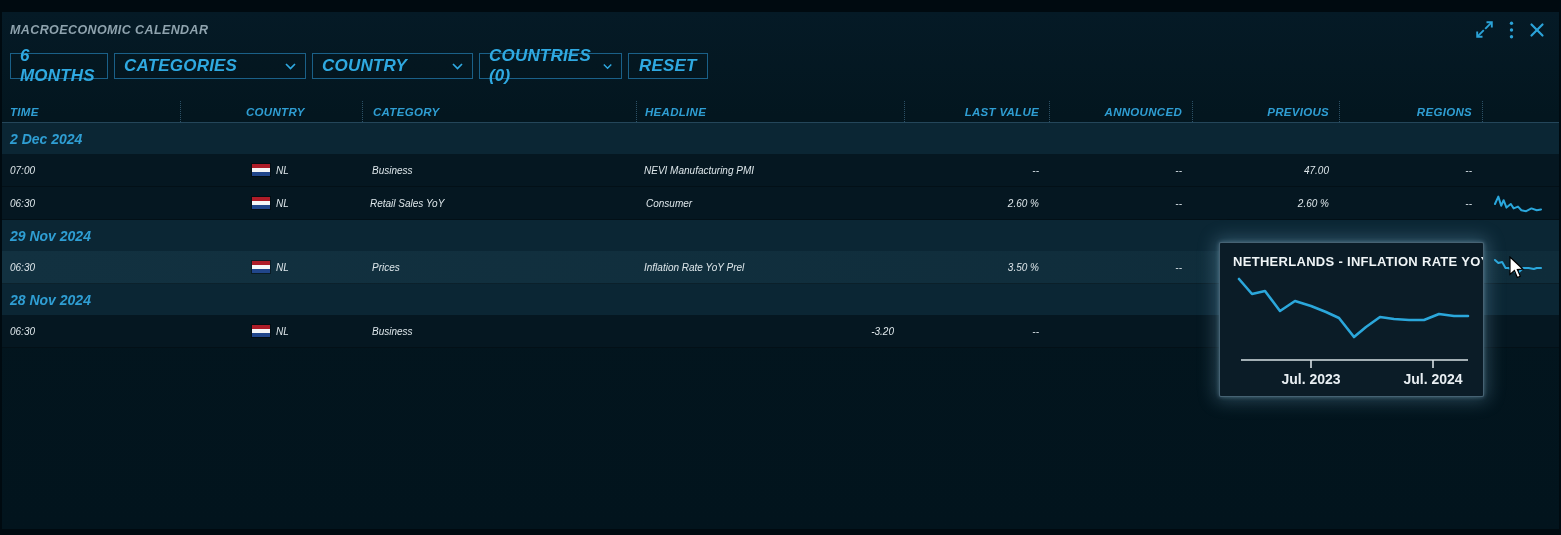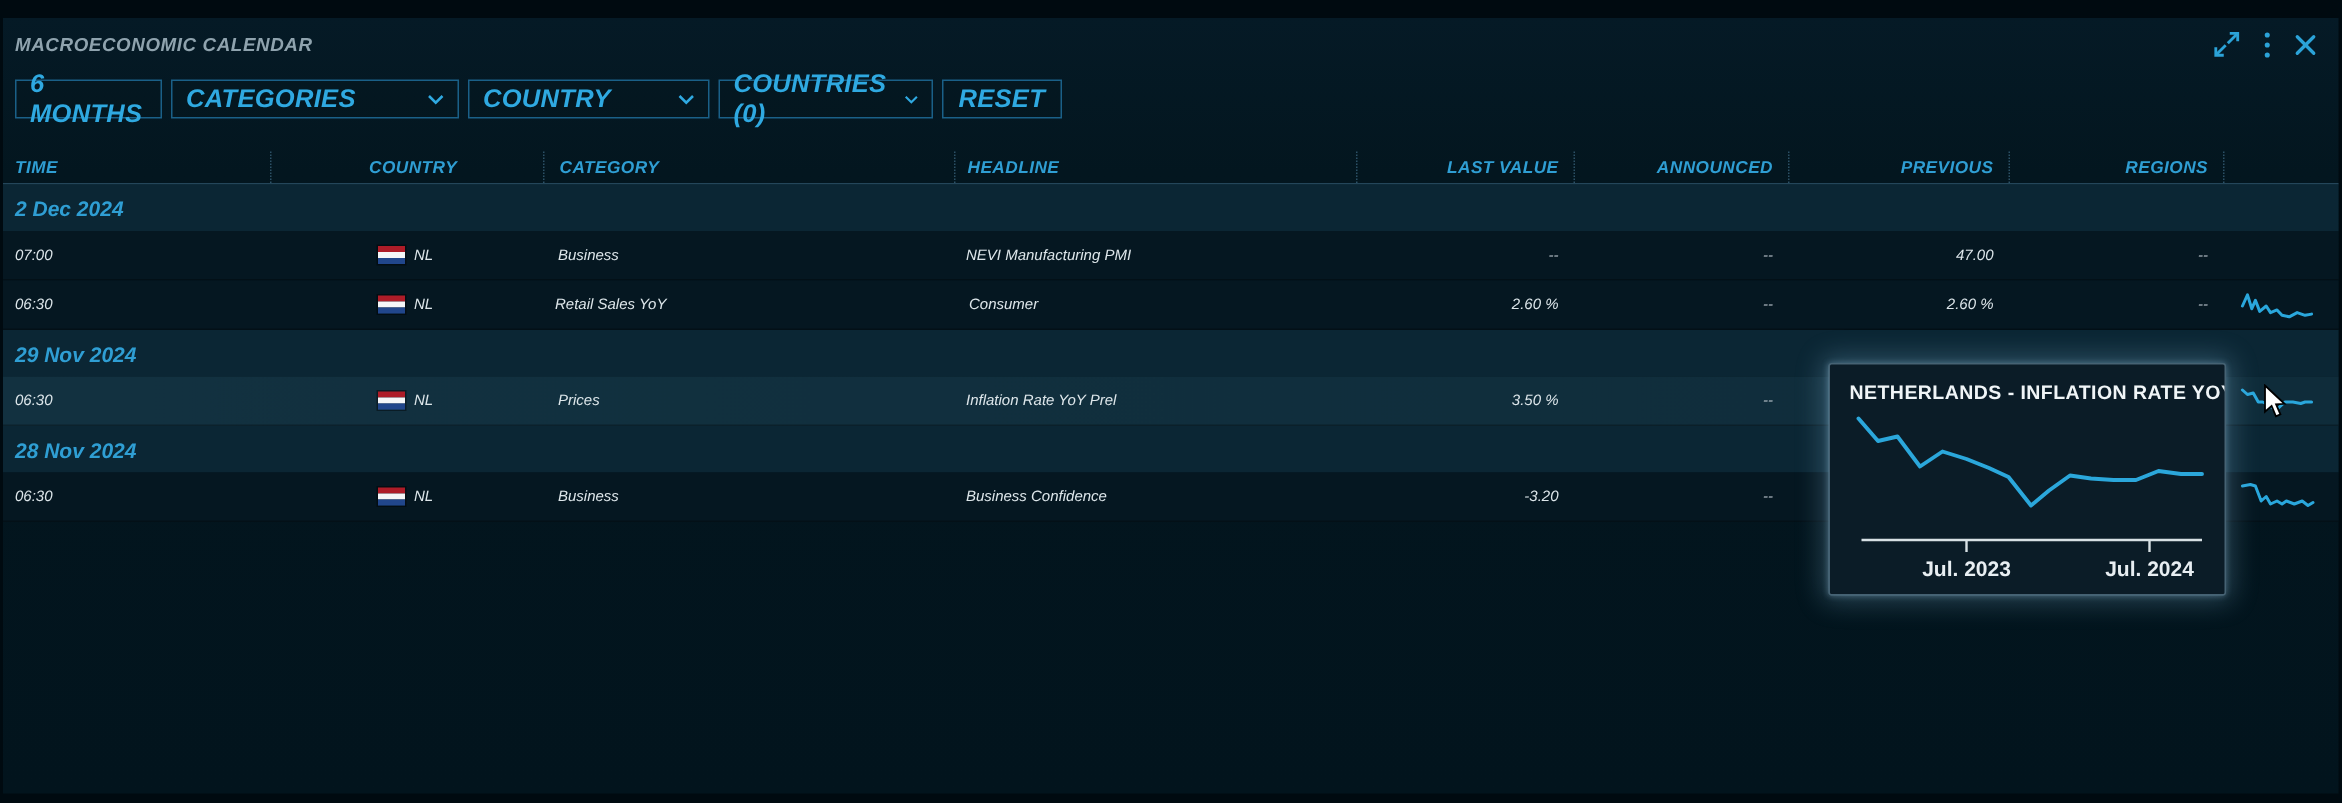--- a/index.html
+++ b/index.html
@@ -213,21 +213,20 @@
         <div class="cell ">06:30</div>
         <div class="cell cell-country">
           <span class="flag">
             <i class="r"></i>
             <i class="w"></i>
             <i class="b"></i>
           </span>
           <span>NL</span>
         </div>
         <div class="cell cell-category">Business</div>
-        <div class="cell cell-headline">Business Confidence</div>
         <div class="cell num">-3.20</div>
         <div class="cell num dim">--</div>
         <div class="cell num"></div>
         <div class="cell num dim"></div>
         <div class="cell ">
           <svg class="spark" viewBox="0 0 100 100" preserveAspectRatio="none">
             <polyline points="2,15 13,10 20,15 28,65 35,50 41,75 50,65 57,75 63,65 74,75 85,65 93,80 100,70"></polyline>
           </svg>
         </div>
       </div>

